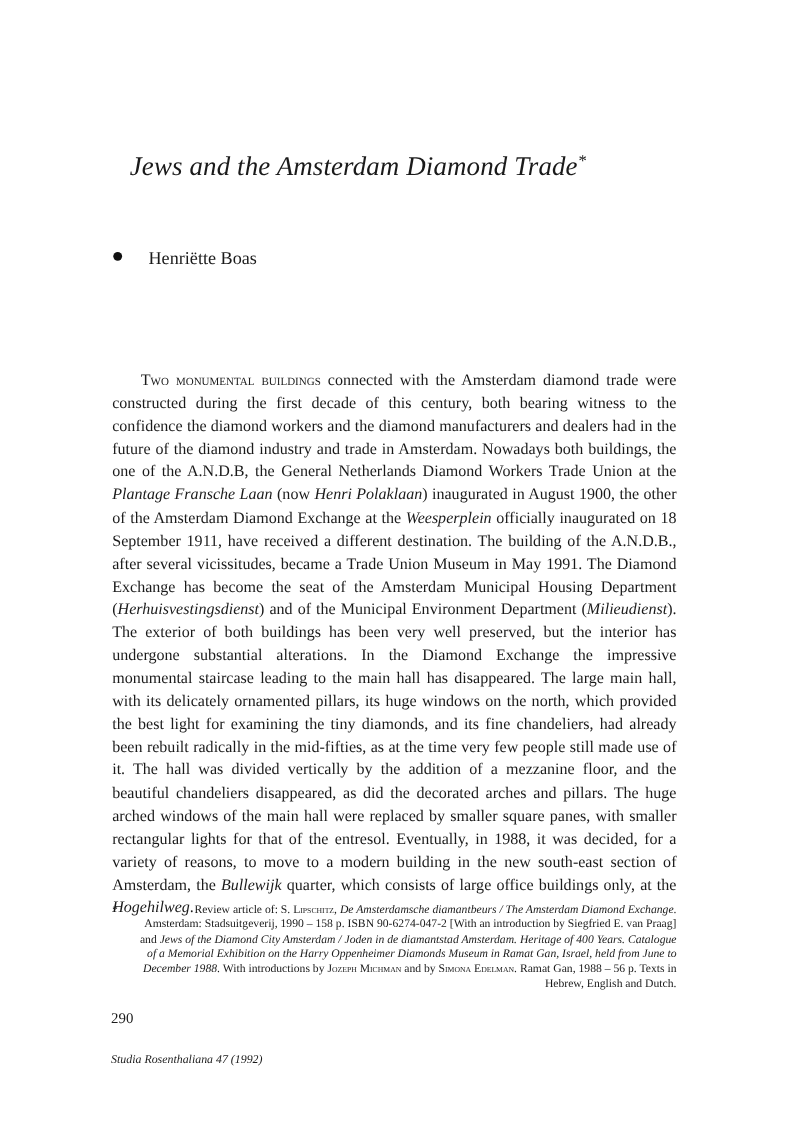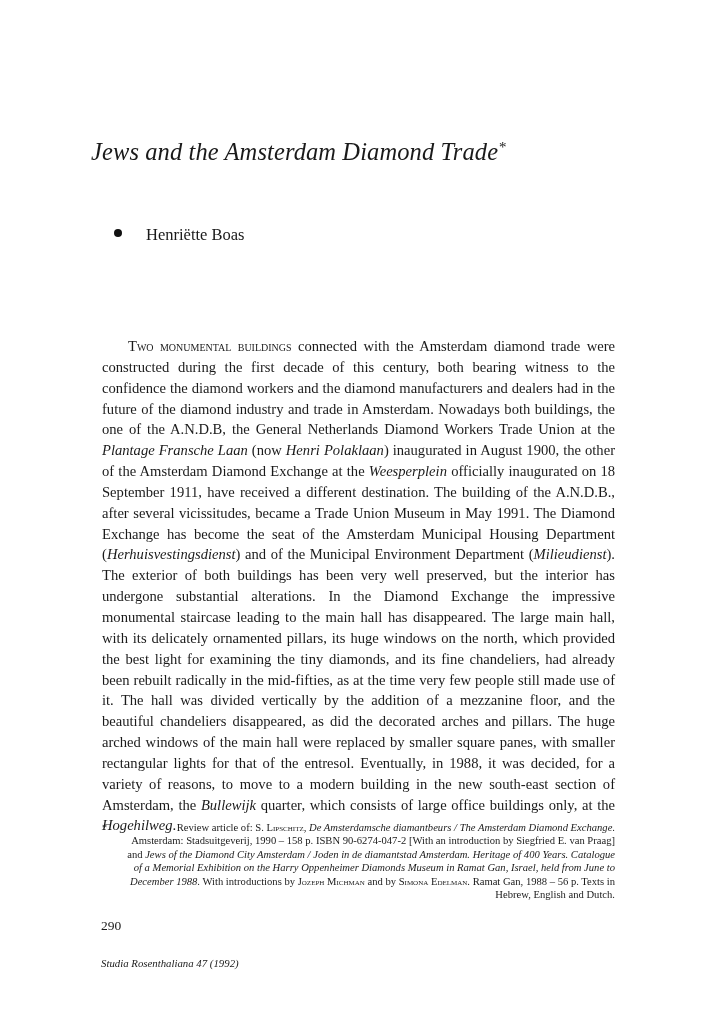--- a/index.html
+++ b/index.html
@@ -1,27 +1,27 @@
 <!DOCTYPE html>
 <html><head>
   <meta charset="utf-8">
   <style>
     html, body { margin: 0; padding: 0; background: #ffffff; }
     body {
       width: 716px; height: 1024px; position: relative; overflow: hidden;
       font-family: "Liberation Serif", "DejaVu Serif", serif; color: #1a1a1a;
     }
     .title {
-      position: absolute; left: 91px; top: 132px; width: 560px;
+      position: absolute; left: 118px; top: 132px; width: 560px;
       font-size: 24.5px; font-style: italic; letter-spacing: 0.1px; line-height: 30px;
       white-space: nowrap;
     }
     .title .star { font-size: 15px; vertical-align: 8px; }
     .author {
-      position: absolute; left: 114px; top: 223px; height: 24px;
+      position: absolute; left: 103px; top: 223px; height: 24px;
       font-size: 16.5px; line-height: 24px; white-space: nowrap;
     }
     .author .bullet {
       display: inline-block; width: 8px; height: 8px; border-radius: 50%;
       background: #111; margin-right: 24px; vertical-align: 3px;
     }
     .body-text {
       position: absolute; left: 102px; top: 336px; width: 513px;
       font-size: 14.6px; line-height: 20.85px; text-align: justify; hyphens: manual;
     }

